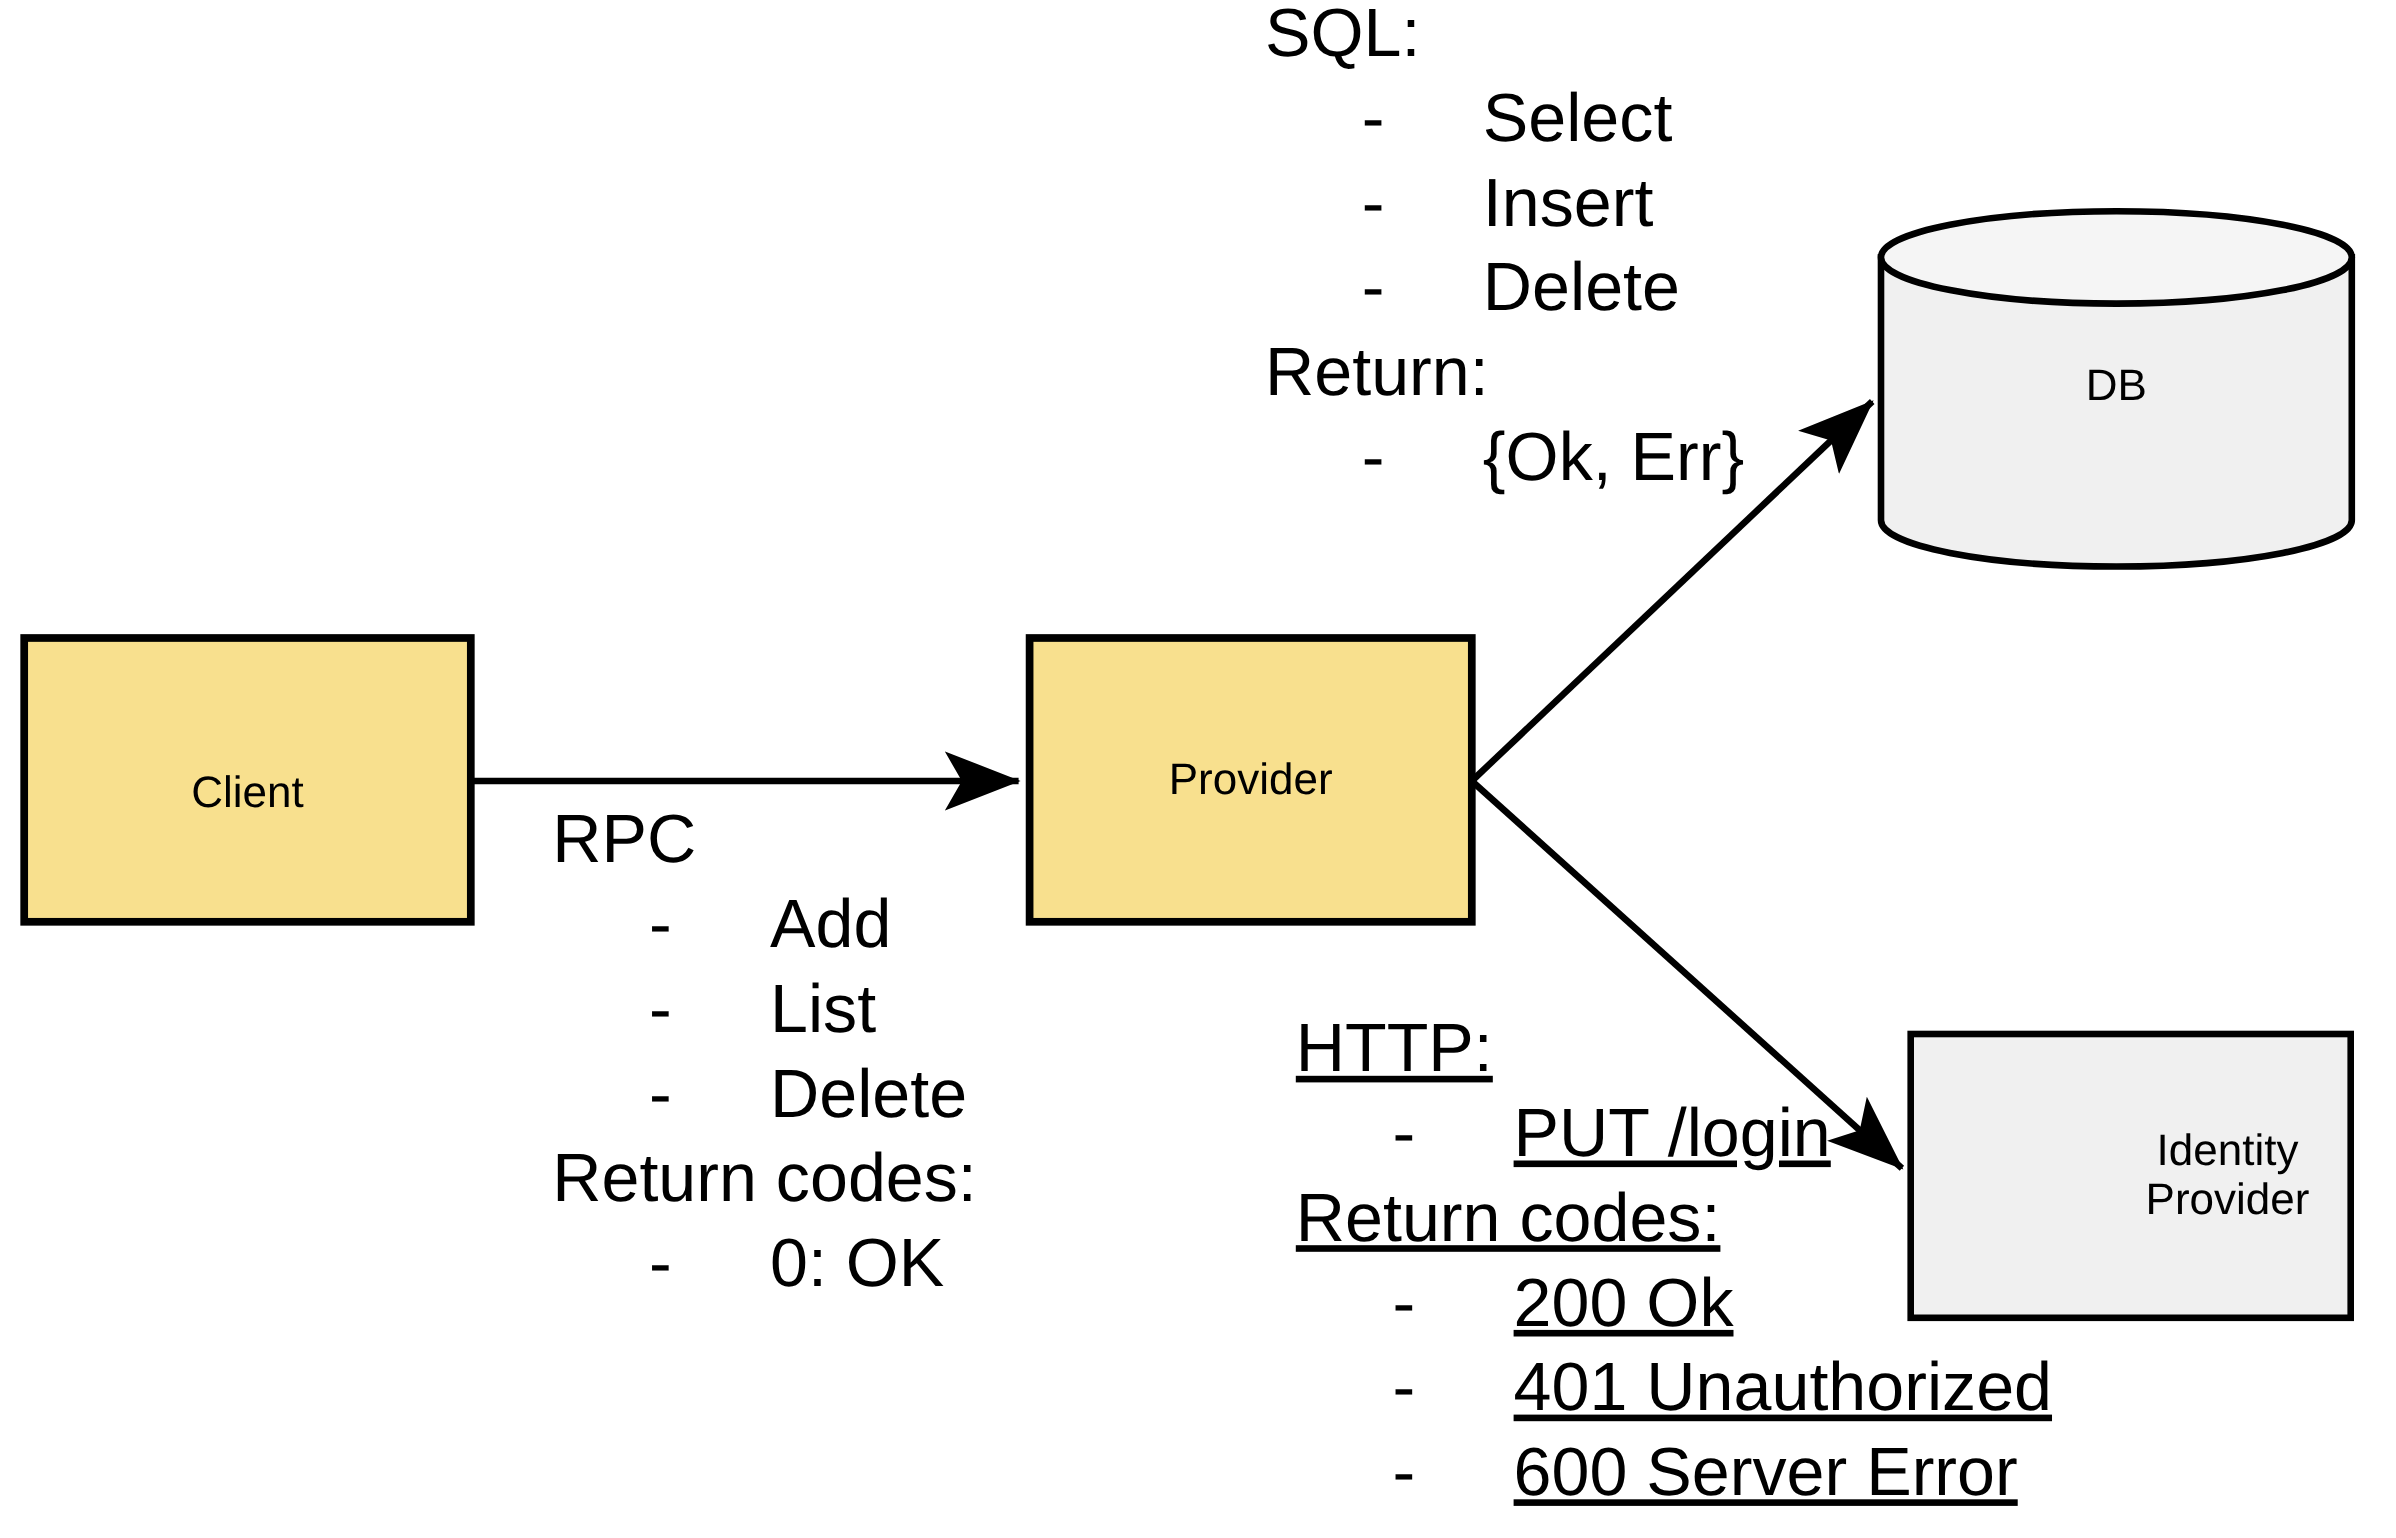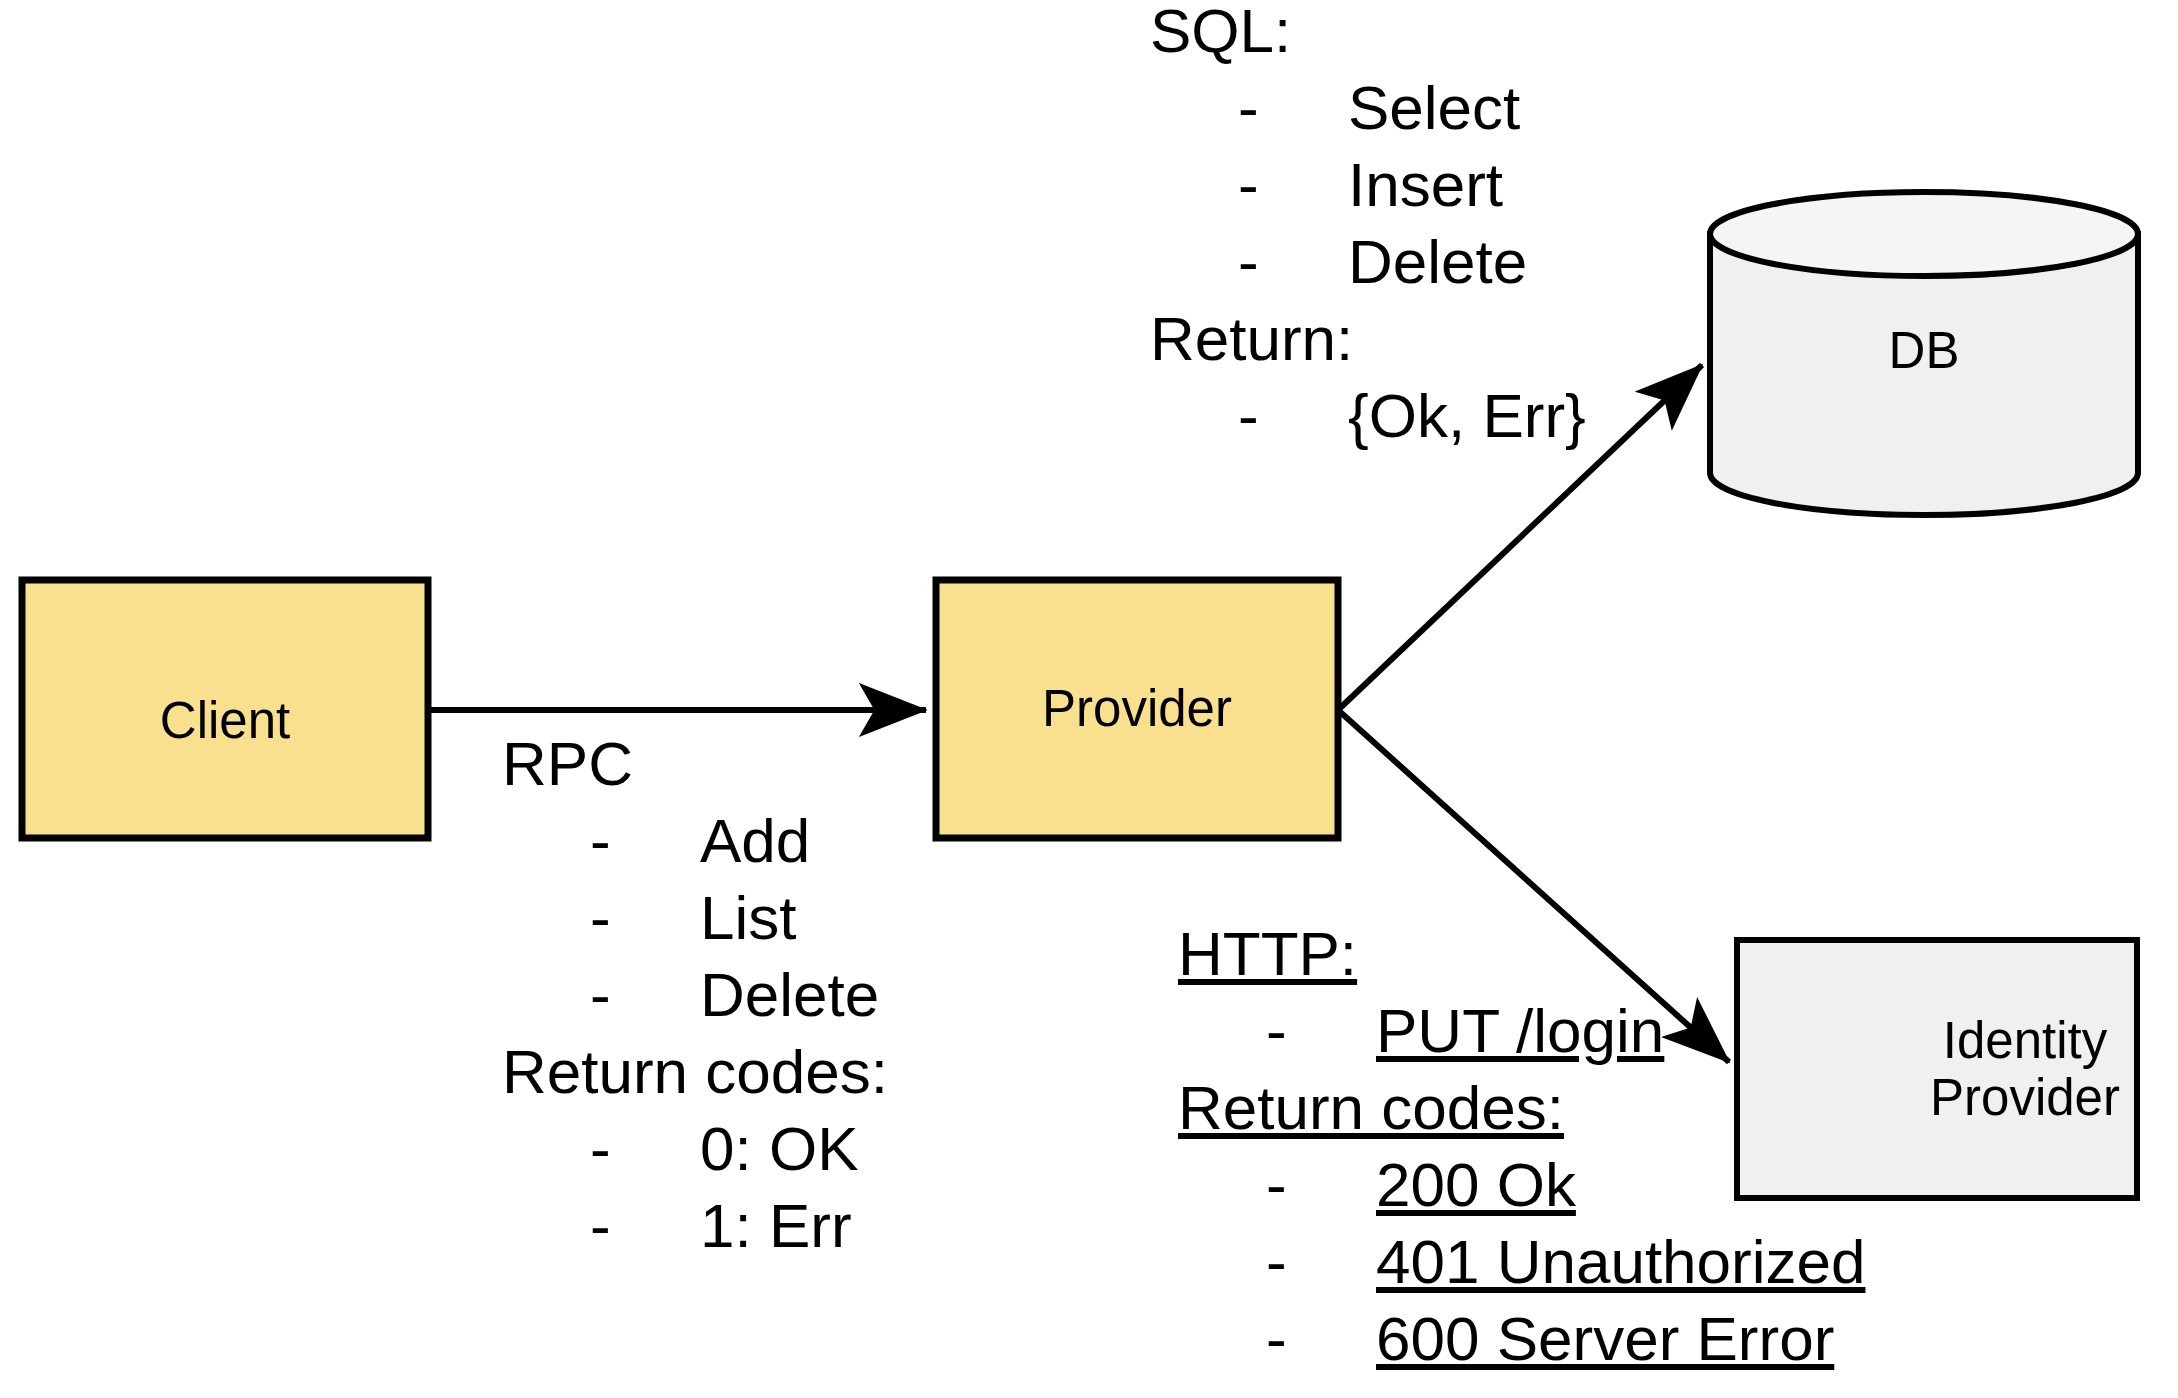--- a/index.html
+++ b/index.html
@@ -21,21 +21,21 @@
     top: 0;
     width: 2178px;
     height: 1398px;
   }
   .node-label {
     position: absolute;
     display: flex;
     align-items: center;
     justify-content: center;
     text-align: center;
-    font-size: 51px;
+    font-size: 40px;
     line-height: 1.12;
     color: #000000;
     pointer-events: none;
     white-space: pre-line;
   }
   .annotation {
     position: absolute;
     font-size: 62px;
     line-height: 77px;
     color: #000000;
@@ -108,21 +108,20 @@
   <span class="ann-item"><span class="dash">-</span><span>{Ok, Err}</span></span>
 </div>
 
 <div class="annotation" id="ann-rpc">
   <span class="ann-head">RPC</span>
   <span class="ann-item"><span class="dash">-</span><span>Add</span></span>
   <span class="ann-item"><span class="dash">-</span><span>List</span></span>
   <span class="ann-item"><span class="dash">-</span><span>Delete</span></span>
   <span class="ann-head">Return codes:</span>
   <span class="ann-item"><span class="dash">-</span><span>0: OK</span></span>
-  <span class="ann-item"><span class="dash">-</span><span>1: Err</span></span>
 </div>
 
 <div class="annotation" id="ann-http">
   <span class="ann-head">HTTP:</span>
   <span class="ann-item"><span class="dash">-</span><span>PUT /login</span></span>
   <span class="ann-head">Return codes:</span>
   <span class="ann-item"><span class="dash">-</span><span>200 Ok</span></span>
   <span class="ann-item"><span class="dash">-</span><span>401 Unauthorized</span></span>
   <span class="ann-item"><span class="dash">-</span><span>600 Server Error</span></span>
 </div>

